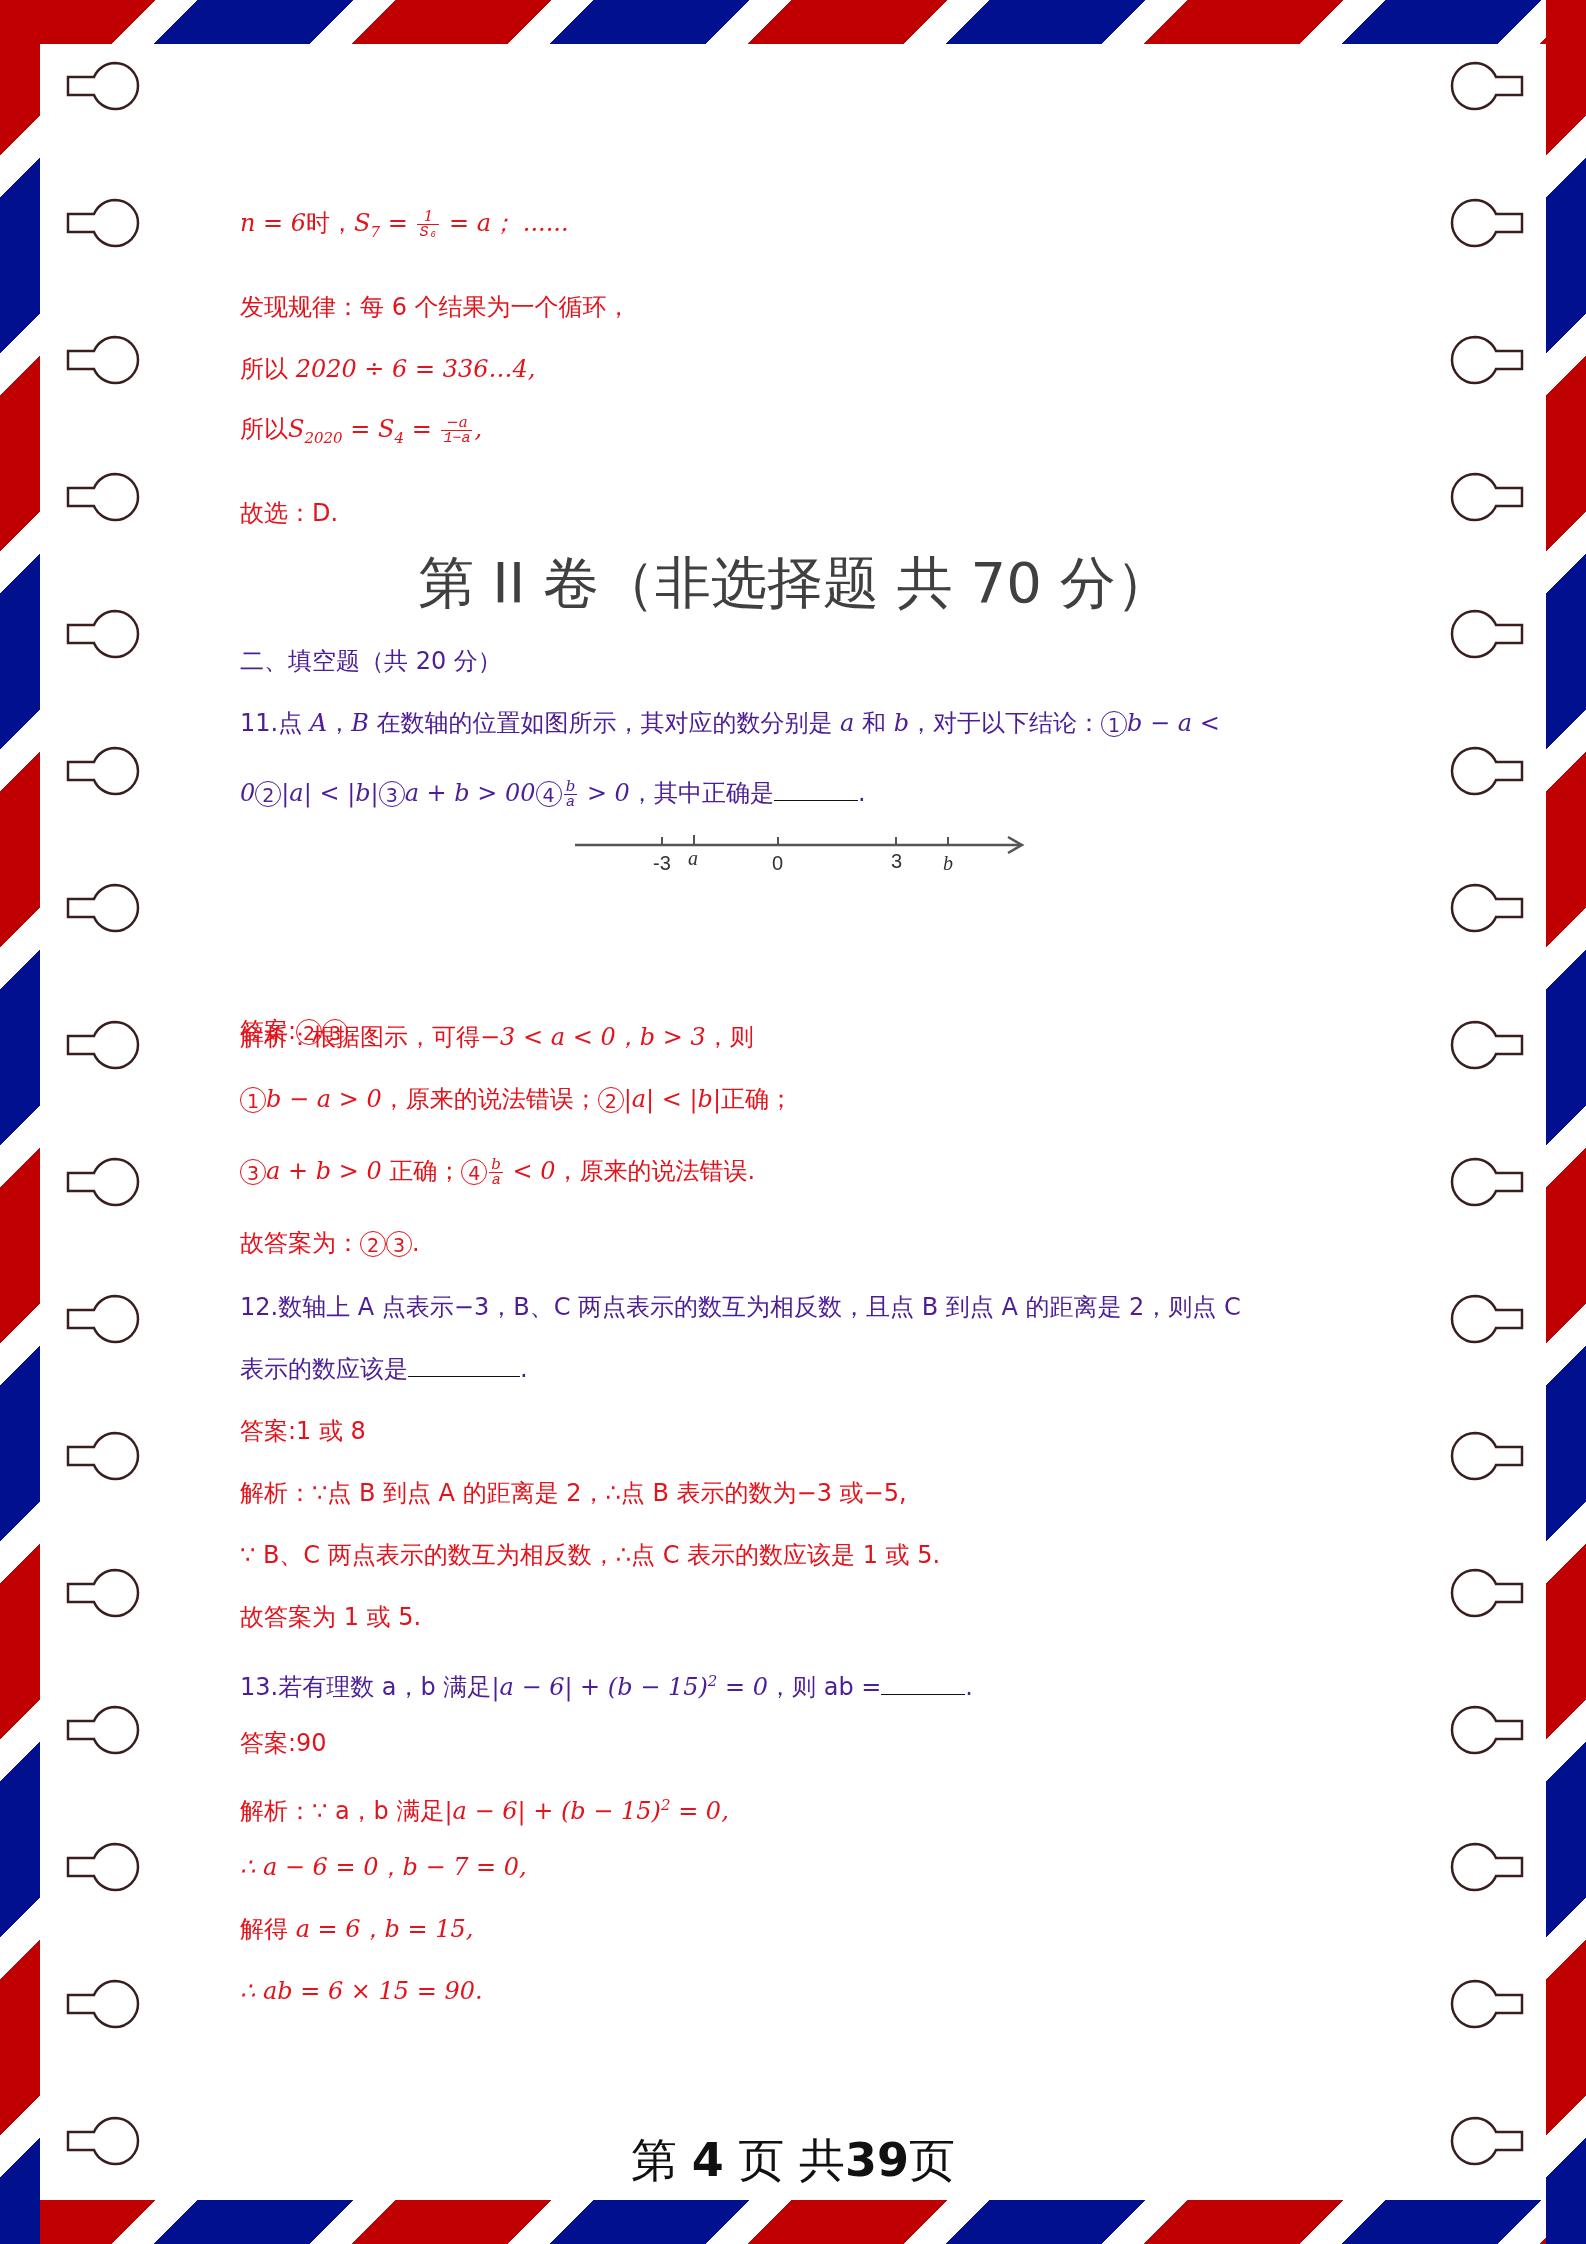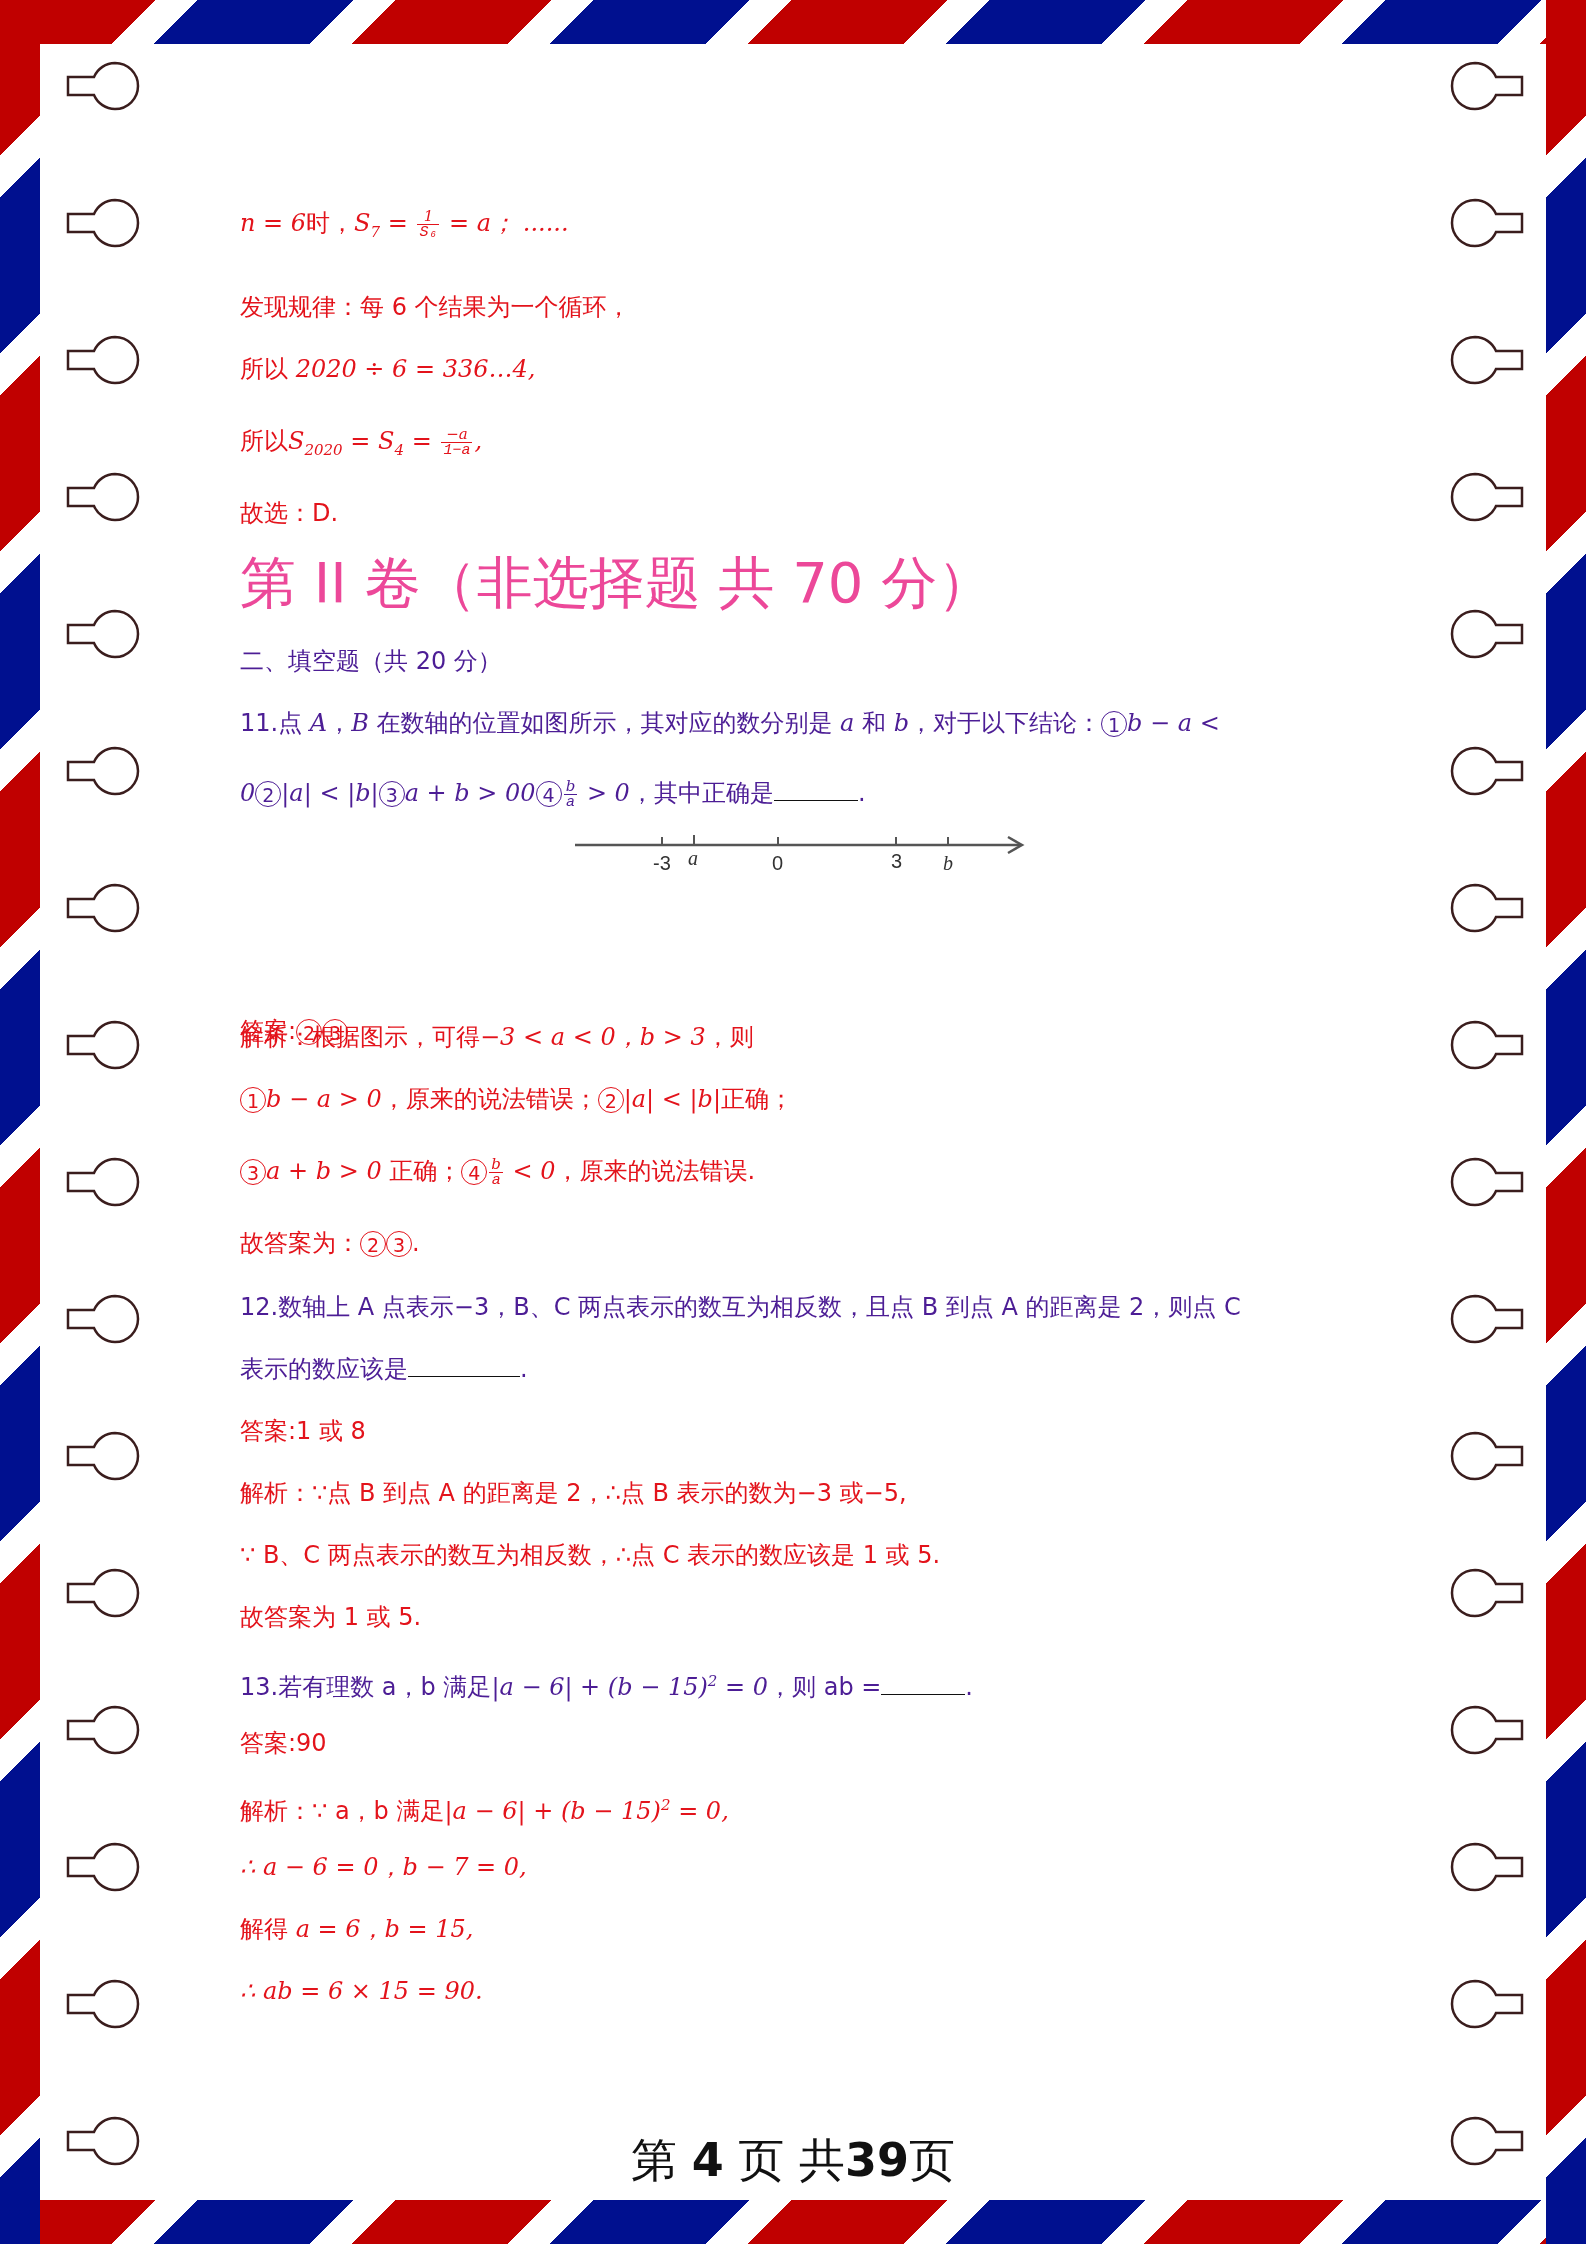--- a/index.html
+++ b/index.html
@@ -21,21 +21,21 @@
   .content { position:absolute; left:240px; top:0; width:1110px; }
   .line { position:absolute; left:0; font-size:24px; line-height:34px; white-space:nowrap; }
   .red { color:#e3131b; }
   .black { color:#4c1d95; }
   .m { font-family:"DejaVu Serif", "Liberation Serif", serif; font-style:italic; }
   .frac { display:inline-block; vertical-align:middle; text-align:center; font-size:15px; line-height:16px; margin:0 2px; }
   .frac .num { display:block; border-bottom:1.5px solid currentColor; padding:0 2px; }
   .frac .den { display:block; padding:0 2px;font-family:Liberation Mono, monospace; }
   .circ { display:inline-block; width:26px; height:26px; border:1.6px solid currentColor; border-radius:50%;
           text-align:center; line-height:26px; font-size:19px; font-style:normal; vertical-align:middle; box-sizing:border-box; }
-  .section-title { position:absolute; left:0; width:1110px; top:548px; font-size:56px; color:#ec4899; line-height:70px; }
+  .section-title { position:absolute; left:0; width:1110px; text-align:center; top:548px; font-size:56px; color:#404040; line-height:70px; }
   .sub-heading { top:640px; font-weight:normal; }
   .blank { display:inline-block; border-bottom:1.5px solid #111; vertical-align:baseline; height:20px; }
   .numline { position:absolute; left:325px; top:820px; width:480px; height:60px; }
   .footer { position:absolute; top:2130px; left:0; width:1586px; text-align:center; font-size:46px; color:#111; }
   .footer b { font-weight:bold; }
   sub { font-size:15px; }
   sup { font-size:15px; }
 </style>
 </head>
 <body>
@@ -149,21 +149,21 @@
 
 <div class="content">
 
   <div class="line red" style="top:206px">
     <span class="m">n = 6</span><span>时，</span><span class="m"><span>S</span><sub>7</sub><span> = </span></span><span class="frac m"><span class="num">1</span><span class="den">S₆</span></span><span class="m"> = a；  ......</span>
   </div>
   <div class="line red" style="top:290px">发现规律：每 6 个结果为一个循环，</div>
   <div class="line red" style="top:352px">
     <span>所以 </span><span class="m">2020 ÷ 6 = 336…4,</span>
   </div>
-  <div class="line red" style="top:424px">
+  <div class="line red" style="top:412px">
     <span>所以</span><span class="m"><span>S</span><sub>2020</sub><span> = S</span><sub>4</sub><span> = </span></span><span class="frac m"><span class="num">−a</span><span class="den">1−a</span></span><span class="m">,</span>
   </div>
   <div class="line red" style="top:496px">故选：D.</div>
 
   <div class="section-title">第 II 卷（非选择题  共 70 分）</div>
   <div class="line black sub-heading" style="top:644px">二、填空题（共 20 分）</div>
 
   <div class="line black" style="top:706px">
     <span>11.点 </span><span class="m">A</span><span>，</span><span class="m">B</span><span> 在数轴的位置如图所示，其对应的数分别是 </span><span class="m">a</span><span> 和 </span><span class="m">b</span><span>，对于以下结论：</span><span class="circ">1</span><span class="m">b − a &lt;</span>
   </div>

